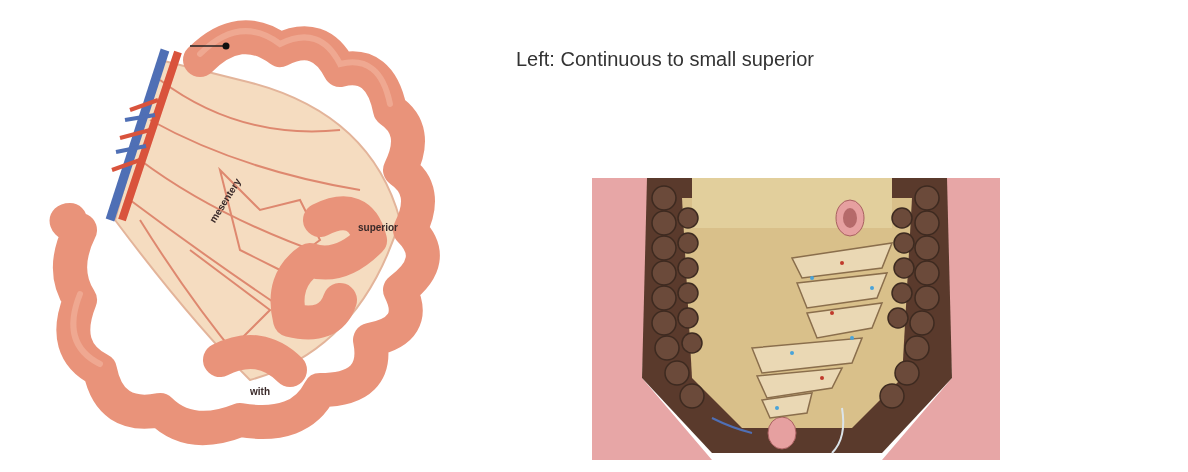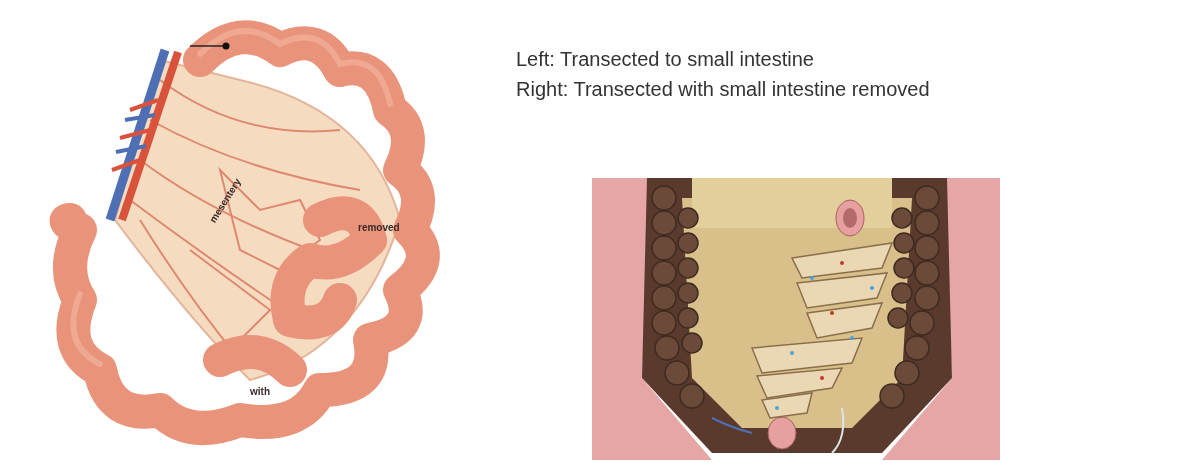--- a/index.html
+++ b/index.html
@@ -48,27 +48,26 @@
     </g>
     <g fill="none" stroke="#f3b5a0" stroke-width="6" opacity="0.6" stroke-linecap="round">
       <path d="M160 34 Q200 -6 240 24 Q280 4 300 44 Q340 34 350 84"></path>
       <path d="M60 344 Q20 324 40 274"></path>
     </g>
 
     <line x1="150" y1="26" x2="186" y2="26" stroke="#222" stroke-width="1.5"></line>
     <circle cx="186" cy="26" r="3.5" fill="#111"></circle>
   </svg>
   <span class="lbl" style="left:160px;top:175px;transform:rotate(-58deg);">mesentery</span>
-  <span class="lbl" style="left:318px;top:202px;">removed</span>
+  <span class="lbl" style="left:318px;top:202px;">superior</span>
   <span class="lbl" style="left:210px;top:366px;">with</span>
 </div>
 
 <div class="caption">
-  <div class="line">Left: Transected to small intestine</div>
-  <div class="line">Right: Transected with small intestine removed</div>
+  <div class="line">Left: Continuous to small superior</div>
 </div>
 
 <div class="right-fig">
   <svg width="408" height="282" viewBox="0 0 408 282">
     <rect x="0" y="0" width="408" height="282" fill="#ffffff"></rect>
 
     <path d="M0 0 L60 0 L50 200 L120 282 L0 282 Z" fill="#e7a6a6"></path>
     <path d="M408 0 L350 0 L360 200 L290 282 L408 282 Z" fill="#e7a6a6"></path>
 
     <path d="M55 0 L355 0 L360 200 L290 275 L120 275 L50 200 Z" fill="#5a3a2c"></path>

